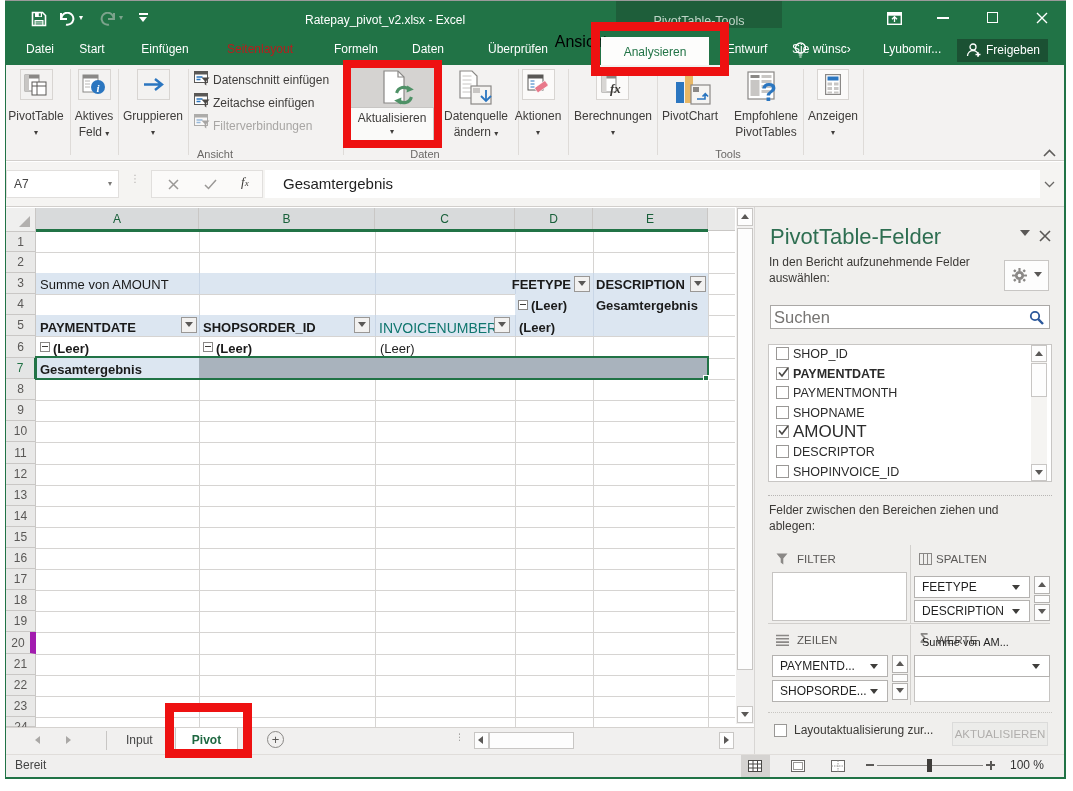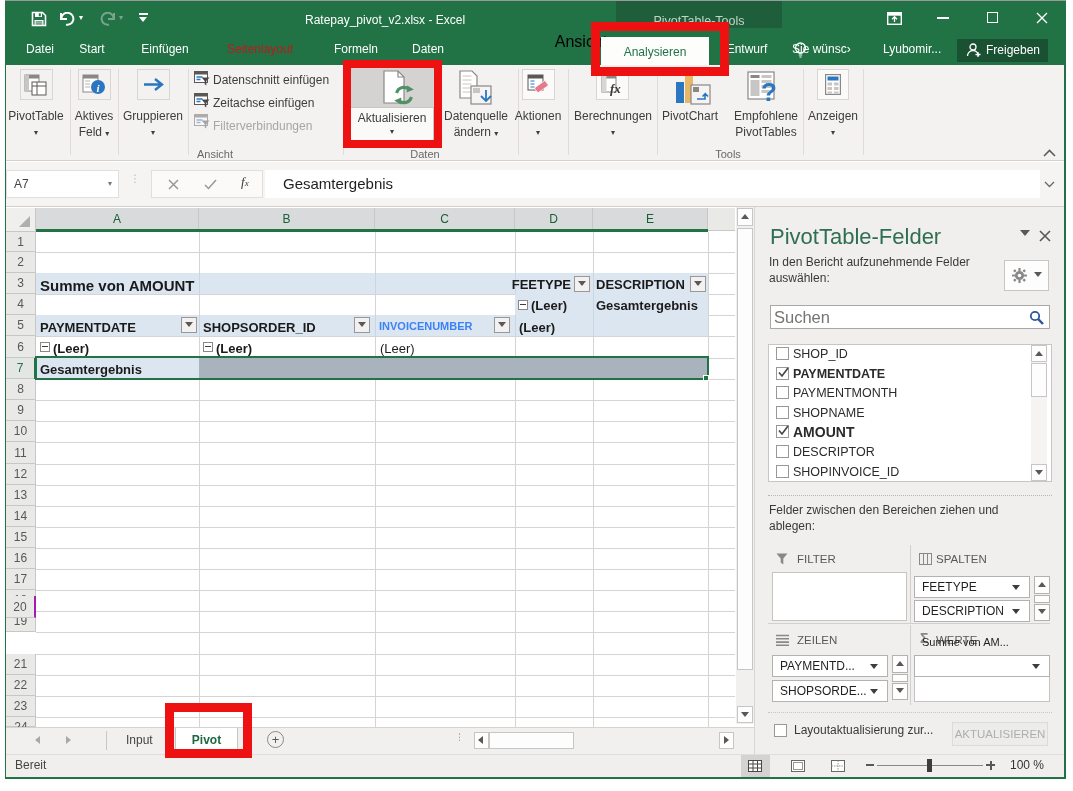--- a/index.html
+++ b/index.html
@@ -45,20 +45,21 @@
 <svg class="a" style="left:1036px;top:12px" width="12" height="12" viewBox="0 0 12 12">
 <path d="M1 1 L11 11 M11 1 L1 11" stroke="#fff" stroke-width="1.4"></path>
     </svg>
 <div class="a" style="left:6px;top:28px;width:1058px;height:37px;background:#217346"></div>
 <div class="a ct" style="left:-20px;top:28px;width:120px;height:37px;line-height:43px;color:#fff;font-size:12px">Datei</div>
 <div class="a ct" style="left:32px;top:28px;width:120px;height:37px;line-height:43px;color:#fff;font-size:12px">Start</div>
 <div class="a ct" style="left:105px;top:28px;width:120px;height:37px;line-height:43px;color:#fff;font-size:12px">Einfügen</div>
 <div class="a ct" style="left:200px;top:28px;width:120px;height:37px;line-height:43px;color:#b91c1c;font-size:12px">Seitenlayout</div>
 <div class="a ct" style="left:296px;top:28px;width:120px;height:37px;line-height:43px;color:#fff;font-size:12px">Formeln</div>
 <div class="a ct" style="left:368px;top:28px;width:120px;height:37px;line-height:43px;color:#fff;font-size:12px">Daten</div>
+<div class="a ct" style="left:458px;top:28px;width:120px;height:37px;line-height:43px;color:#fff;font-size:12px">Überprüfen</div>
 <div class="a ct" style="left:521px;top:20px;width:120px;height:37px;line-height:43px;color:#000000;font-size:16px">Ansicht</div>
 <div class="a ct" style="left:687px;top:28px;width:120px;height:37px;line-height:43px;color:#fff;font-size:12px">Entwurf</div>
 <div class="a" style="left:601px;top:37px;width:108px;height:28px;background:#fdfdfc"></div>
 <div class="a ct" style="left:601px;top:37px;width:108px;height:28px;line-height:31px;color:#217346;font-size:12px">Analysieren</div>
 <svg class="a" style="left:794px;top:42px" width="13" height="17" viewBox="0 0 13 17">
 <circle cx="6.5" cy="6" r="5" fill="none" stroke="#fff" stroke-width="1.3"></circle>
 <path d="M4.5 11 h4 M4.8 13 h3.4 M5.4 15 h2.2" stroke="#fff" stroke-width="1.2"></path>
     </svg>
 <div class="a" style="left:792px;top:28px;height:37px;line-height:43px;color:#fff;font-size:12px">Sie wünsc›</div>
 <div class="a" style="left:883px;top:28px;height:37px;line-height:43px;color:#fff;font-size:12px">Lyubomir...</div>
@@ -251,21 +252,21 @@
 <div class="a ct" style="left:6px;top:421px;width:30px;height:21px;background:#e9e9e8;color:#5a5856;font-size:12px;line-height:21px;border-right:1px solid #c9c7c5;border-bottom:1px solid #c9c7c5">10</div>
 <div class="a ct" style="left:6px;top:442px;width:30px;height:22px;background:#e9e9e8;color:#5a5856;font-size:12px;line-height:22px;border-right:1px solid #c9c7c5;border-bottom:1px solid #c9c7c5">11</div>
 <div class="a ct" style="left:6px;top:464px;width:30px;height:21px;background:#e9e9e8;color:#5a5856;font-size:12px;line-height:21px;border-right:1px solid #c9c7c5;border-bottom:1px solid #c9c7c5">12</div>
 <div class="a ct" style="left:6px;top:485px;width:30px;height:21px;background:#e9e9e8;color:#5a5856;font-size:12px;line-height:21px;border-right:1px solid #c9c7c5;border-bottom:1px solid #c9c7c5">13</div>
 <div class="a ct" style="left:6px;top:506px;width:30px;height:21px;background:#e9e9e8;color:#5a5856;font-size:12px;line-height:21px;border-right:1px solid #c9c7c5;border-bottom:1px solid #c9c7c5">14</div>
 <div class="a ct" style="left:6px;top:527px;width:30px;height:21px;background:#e9e9e8;color:#5a5856;font-size:12px;line-height:21px;border-right:1px solid #c9c7c5;border-bottom:1px solid #c9c7c5">15</div>
 <div class="a ct" style="left:6px;top:548px;width:30px;height:21px;background:#e9e9e8;color:#5a5856;font-size:12px;line-height:21px;border-right:1px solid #c9c7c5;border-bottom:1px solid #c9c7c5">16</div>
 <div class="a ct" style="left:6px;top:569px;width:30px;height:21px;background:#e9e9e8;color:#5a5856;font-size:12px;line-height:21px;border-right:1px solid #c9c7c5;border-bottom:1px solid #c9c7c5">17</div>
 <div class="a ct" style="left:6px;top:590px;width:30px;height:21px;background:#e9e9e8;color:#5a5856;font-size:12px;line-height:21px;border-right:1px solid #c9c7c5;border-bottom:1px solid #c9c7c5">18</div>
 <div class="a ct" style="left:6px;top:611px;width:30px;height:21px;background:#e9e9e8;color:#5a5856;font-size:12px;line-height:21px;border-right:1px solid #c9c7c5;border-bottom:1px solid #c9c7c5">19</div>
-<div class="a ct" style="left:6px;top:596px;width:30px;height:22px;background:#e9e9e8;color:#5a5856;font-size:12px;line-height:22px;border-right:2px solid #a21caf;border-bottom:1px solid #c9c7c5">20</div>
+<div class="a ct" style="left:6px;top:632px;width:30px;height:22px;background:#e9e9e8;color:#5a5856;font-size:12px;line-height:22px;border-right:6px solid #a21caf;border-bottom:1px solid #c9c7c5">20</div>
 <div class="a ct" style="left:6px;top:654px;width:30px;height:21px;background:#e9e9e8;color:#5a5856;font-size:12px;line-height:21px;border-right:1px solid #c9c7c5;border-bottom:1px solid #c9c7c5">21</div>
 <div class="a ct" style="left:6px;top:675px;width:30px;height:21px;background:#e9e9e8;color:#5a5856;font-size:12px;line-height:21px;border-right:1px solid #c9c7c5;border-bottom:1px solid #c9c7c5">22</div>
 <div class="a ct" style="left:6px;top:696px;width:30px;height:21px;background:#e9e9e8;color:#5a5856;font-size:12px;line-height:21px;border-right:1px solid #c9c7c5;border-bottom:1px solid #c9c7c5">23</div>
 <div class="a ct" style="left:6px;top:717px;width:30px;height:10px;background:#e9e9e8;color:#5a5856;font-size:12px;line-height:10px;border-right:1px solid #c9c7c5;border-bottom:1px solid #c9c7c5"></div>
 <div class="a" style="left:36px;top:252px;width:699px;height:1px;background:#d6d4d2"></div>
 <div class="a" style="left:36px;top:273px;width:699px;height:1px;background:#d6d4d2"></div>
 <div class="a" style="left:36px;top:294px;width:699px;height:1px;background:#d6d4d2"></div>
 <div class="a" style="left:36px;top:315px;width:699px;height:1px;background:#d6d4d2"></div>
 <div class="a" style="left:36px;top:336px;width:699px;height:1px;background:#d6d4d2"></div>
 <div class="a" style="left:36px;top:358px;width:699px;height:1px;background:#d6d4d2"></div>
@@ -300,38 +301,38 @@
 <div class="a" style="left:199px;top:315px;width:1px;height:21px;background:#c9d6e6"></div>
 <div class="a" style="left:375px;top:273px;width:1px;height:21px;background:#c9d6e6"></div>
 <div class="a" style="left:375px;top:315px;width:1px;height:21px;background:#c9d6e6"></div>
 <div class="a" style="left:515px;top:273px;width:1px;height:21px;background:#c9d6e6"></div>
 <div class="a" style="left:515px;top:315px;width:1px;height:21px;background:#c9d6e6"></div>
 <div class="a" style="left:593px;top:273px;width:1px;height:21px;background:#c9d6e6"></div>
 <div class="a" style="left:593px;top:315px;width:1px;height:21px;background:#c9d6e6"></div>
 <div class="a" style="left:593px;top:294px;width:1px;height:21px;background:#c9d6e6"></div>
 <div class="a" style="left:35px;top:356px;width:674px;height:24px;border:2.5px solid #217346"></div>
 <div class="a" style="left:703px;top:375px;width:6px;height:6px;background:#217346;border:1px solid #fff"></div>
-<div class="a" style="left:40px;top:277px;font-size:15px;font-weight:bold;color:#1a1a1a;letter-spacing:0px">Summe von AMOUNT</div>
+<div class="a" style="left:40px;top:277px;font-size:13px;font-weight:normal;color:#1a1a1a;letter-spacing:0px">Summe von AMOUNT</div>
 <div class="a" style="left:508px;top:277px;width:63px;text-align:right;font-size:13px;font-weight:bold;color:#1a1a1a;letter-spacing:0px">FEETYPE</div>
 <div class="a" style="left:574px;top:276px;width:16px;height:16px;background:#f2f1f0;border:1px solid #9a9896"></div>
 <div class="a" style="left:578px;top:281px;width:0;height:0;border-left:4px solid transparent;border-right:4px solid transparent;border-top:5px solid #5a5856"></div>
 <div class="a" style="left:596px;top:277px;font-size:13px;font-weight:bold;color:#1a1a1a;letter-spacing:0px">DESCRIPTION</div>
 <div class="a" style="left:690px;top:276px;width:16px;height:16px;background:#f2f1f0;border:1px solid #9a9896"></div>
 <div class="a" style="left:694px;top:281px;width:0;height:0;border-left:4px solid transparent;border-right:4px solid transparent;border-top:5px solid #5a5856"></div>
 <div class="a" style="left:518px;top:300px;width:10px;height:10px;background:#fff;border:1px solid #8a8886"></div>
 <div class="a" style="left:520px;top:304px;width:6px;height:1px;background:#3f3d3b"></div>
 <div class="a" style="left:531px;top:298px;font-size:13px;font-weight:bold;color:#1a1a1a;letter-spacing:0px">(Leer)</div>
 <div class="a" style="left:596px;top:298px;font-size:13px;font-weight:bold;color:#1a1a1a;letter-spacing:0px">Gesamtergebnis</div>
 <div class="a" style="left:40px;top:320px;font-size:13px;font-weight:bold;color:#1a1a1a;letter-spacing:0px">PAYMENTDATE</div>
 <div class="a" style="left:181px;top:317px;width:16px;height:16px;background:#f2f1f0;border:1px solid #9a9896"></div>
 <div class="a" style="left:185px;top:322px;width:0;height:0;border-left:4px solid transparent;border-right:4px solid transparent;border-top:5px solid #5a5856"></div>
 <div class="a" style="left:203px;top:320px;font-size:13px;font-weight:bold;color:#1a1a1a;letter-spacing:0px">SHOPSORDER_ID</div>
 <div class="a" style="left:354px;top:317px;width:16px;height:16px;background:#f2f1f0;border:1px solid #9a9896"></div>
 <div class="a" style="left:358px;top:322px;width:0;height:0;border-left:4px solid transparent;border-right:4px solid transparent;border-top:5px solid #5a5856"></div>
-<div class="a" style="left:379px;top:320px;font-size:11px;font-weight:bold;color:#3b82f6;letter-spacing:0px">INVOICENUMBER</div>
+<div class="a" style="left:379px;top:320px;font-size:14px;font-weight:normal;color:#0f766e;letter-spacing:0px">INVOICENUMBER</div>
 <div class="a" style="left:494px;top:317px;width:16px;height:16px;background:#f2f1f0;border:1px solid #9a9896"></div>
 <div class="a" style="left:498px;top:322px;width:0;height:0;border-left:4px solid transparent;border-right:4px solid transparent;border-top:5px solid #5a5856"></div>
 <div class="a" style="left:519px;top:320px;font-size:13px;font-weight:bold;color:#1a1a1a;letter-spacing:0px">(Leer)</div>
 <div class="a" style="left:40px;top:342px;width:10px;height:10px;background:#fff;border:1px solid #8a8886"></div>
 <div class="a" style="left:42px;top:346px;width:6px;height:1px;background:#3f3d3b"></div>
 <div class="a" style="left:53px;top:341px;font-size:13px;font-weight:bold;color:#1a1a1a;letter-spacing:0px">(Leer)</div>
 <div class="a" style="left:203px;top:342px;width:10px;height:10px;background:#fff;border:1px solid #8a8886"></div>
 <div class="a" style="left:205px;top:346px;width:6px;height:1px;background:#3f3d3b"></div>
 <div class="a" style="left:216px;top:341px;font-size:13px;font-weight:bold;color:#1a1a1a;letter-spacing:0px">(Leer)</div>
 <div class="a" style="left:380px;top:341px;font-size:13px;color:#1f1f1f">(Leer)</div>
@@ -420,21 +421,21 @@
     </svg>
 <div class="a" style="left:793px;top:366.6px;font-size:12.5px;color:#2b2b2b;font-weight:bold;line-height:14px">PAYMENTDATE</div>
 <div class="a" style="left:776px;top:386.20000000000005px;width:13px;height:13px;background:#fff;border:1px solid #9a9896"></div>
 <div class="a" style="left:793px;top:386.20000000000005px;font-size:12.5px;color:#2b2b2b;line-height:14px">PAYMENTMONTH</div>
 <div class="a" style="left:776px;top:405.80000000000007px;width:13px;height:13px;background:#fff;border:1px solid #9a9896"></div>
 <div class="a" style="left:793px;top:405.80000000000007px;font-size:12.5px;color:#2b2b2b;line-height:14px">SHOPNAME</div>
 <div class="a" style="left:776px;top:425.4000000000001px;width:13px;height:13px;background:#fff;border:1px solid #9a9896"></div>
 <svg class="a" style="left:777px;top:424.4000000000001px" width="13" height="13" viewBox="0 0 13 13">
       <path d="M2 6.5 L5 10 L11 2" fill="none" stroke="#4a4846" stroke-width="1.7"></path>
     </svg>
-<div class="a" style="left:793px;top:425.4000000000001px;font-size:14px;color:#2b2b2b;font-weight:bold;line-height:14px">AMOUNT</div>
+<div class="a" style="left:793px;top:425.4000000000001px;font-size:17px;color:#2b2b2b;font-weight:normal;line-height:14px">AMOUNT</div>
 <div class="a" style="left:776px;top:445.0000000000001px;width:13px;height:13px;background:#fff;border:1px solid #9a9896"></div>
 <div class="a" style="left:793px;top:445.0000000000001px;font-size:12.5px;color:#2b2b2b;line-height:14px">DESCRIPTOR</div>
 <div class="a" style="left:776px;top:464.60000000000014px;width:13px;height:13px;background:#fff;border:1px solid #9a9896"></div>
 <div class="a" style="left:793px;top:464.60000000000014px;font-size:12.5px;color:#2b2b2b;line-height:14px">SHOPINVOICE_ID</div>
 <div class="a" style="left:1031px;top:345px;width:16px;height:136px;background:#f5f4f2"></div>
 <div class="a" style="left:1031px;top:345px;width:16px;height:17px;background:#fdfdfd;border:1px solid #c8c6c4"></div>
 <div class="a" style="left:1035px;top:351px;width:0;height:0;border-left:4px solid transparent;border-right:4px solid transparent;border-bottom:5px solid #5a5856"></div>
 <div class="a" style="left:1031px;top:363px;width:16px;height:34px;background:#fdfdfd;border:1px solid #c8c6c4"></div>
 <div class="a" style="left:1031px;top:464px;width:16px;height:17px;background:#fdfdfd;border:1px solid #c8c6c4"></div>
 <div class="a" style="left:1035px;top:470px;width:0;height:0;border-left:4px solid transparent;border-right:4px solid transparent;border-top:5px solid #5a5856"></div>

